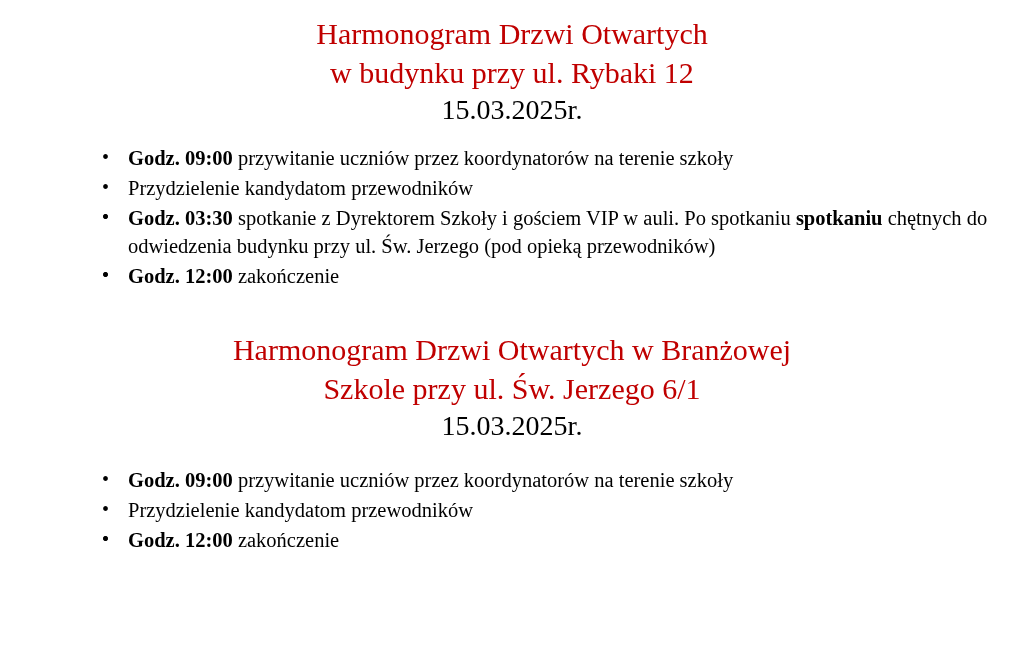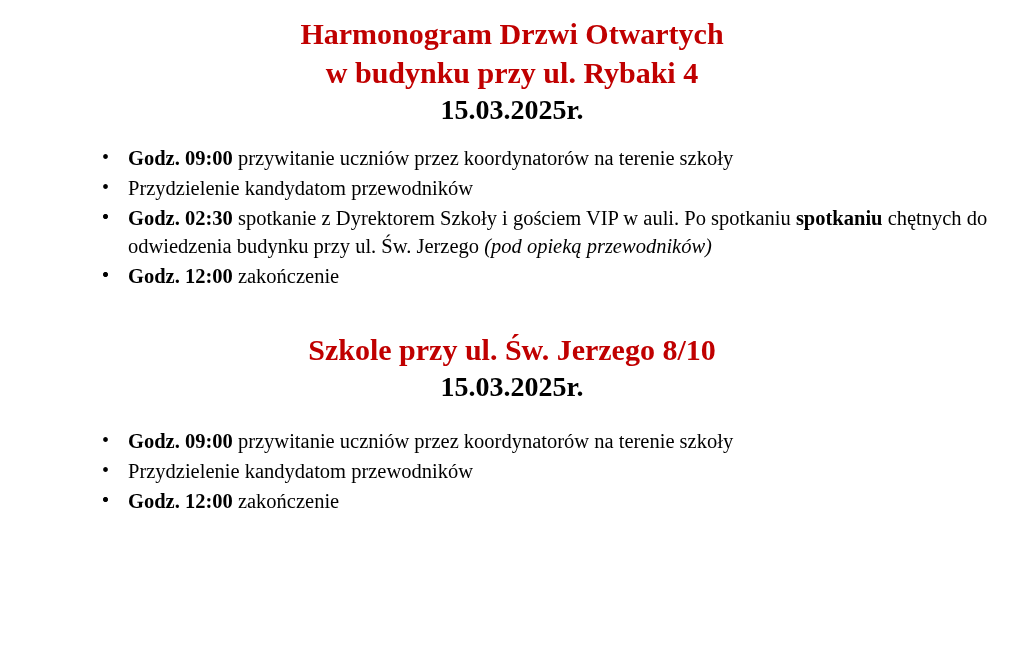--- a/index.html
+++ b/index.html
@@ -18,21 +18,21 @@
     position: relative;
     width: 1024px;
     height: 646px;
     box-sizing: border-box;
   }
 
   
   .heading-block {
     text-align: center;
     color: #C00000;
-    font-weight: bold;
+    font-weight: normal;
     line-height: 1.30;
   }
   .heading-block .line {
     display: block;
     white-space: nowrap;
   }
   .h-sec1 {
     padding-top: 14px;
     font-size: 30px;
   }
@@ -64,52 +64,53 @@
     max-width: 900px;
   }
   ul.sched li .bullet {
     position: absolute;
     left: 6px;
     top: -1px;
     font-size: 20px;
     line-height: 1.40;
   }
   .b { font-weight: bold; margin-top: 40px; }
-  .i { font-style: italic; }
+  .i { }
 
   .spacer-1 { height: 16px; }
   .spacer-2 { height: 38px; }
   .spacer-3 { height: 22px; }
 </style>
 </head>
 <body>
 
 <div class="page">
 
   <div class="heading-block h-sec1">
     <span class="line">Harmonogram Drzwi Otwartych</span>
-    <span class="line">w budynku przy ul. Rybaki 4</span>
+    <span class="line">w budynku przy ul. Rybaki 12</span>
     <span class="line date">15.03.2025r.</span>
   </div>
 
   <div class="spacer-1"></div>
 
   <ul class="sched" id="list-1">
       <li><span class="bullet">•</span><span class="b">Godz.  09:00 </span><span>przywitanie uczniów przez koordynatorów na terenie szkoły</span></li>
       <li><span class="bullet">•</span><span>Przydzielenie kandydatom przewodników</span></li>
       <li><span class="bullet">•</span></li>
-      <li><span class="bullet">•</span><span class="b">Godz. 02:30 </span><span>spotkanie z  Dyrektorem Szkoły i gościem VIP w auli. Po spotkaniu </span><span class="b">spotkaniu </span><span>chętnych do odwiedzenia budynku przy ul. Św. Jerzego </span><span class="i">(pod opieką przewodników)</span></li>
+      <li><span class="bullet">•</span><span class="b">Godz. 03:30 </span><span>spotkanie z  Dyrektorem Szkoły i gościem VIP w auli. Po spotkaniu </span><span class="b">spotkaniu </span><span>chętnych do odwiedzenia budynku przy ul. Św. Jerzego </span><span class="i">(pod opieką przewodników)</span></li>
       <li><span class="bullet">•</span></li>
       <li><span class="bullet">•</span><span class="b">Godz. 12:00 </span><span>zakończenie</span></li>
     </ul>
 
   <div class="spacer-2"></div>
 
   <div class="heading-block h-sec2">
-    <span class="line">Szkole przy ul. Św. Jerzego 8/10</span>
+    <span class="line">Harmonogram Drzwi Otwartych w Branżowej</span>
+    <span class="line">Szkole przy ul. Św. Jerzego 6/1</span>
     <span class="line date">15.03.2025r.</span>
   </div>
 
   <div class="spacer-3"></div>
 
   <ul class="sched" id="list-2">
       <li><span class="bullet">•</span><span class="b">Godz.  09:00 </span><span>przywitanie uczniów przez koordynatorów na terenie szkoły</span></li>
       <li><span class="bullet">•</span><span>Przydzielenie kandydatom przewodników</span></li>
       <li><span class="bullet">•</span></li>
       <li><span class="bullet">•</span><span class="b">Godz. 12:00 </span><span>zakończenie</span></li>

